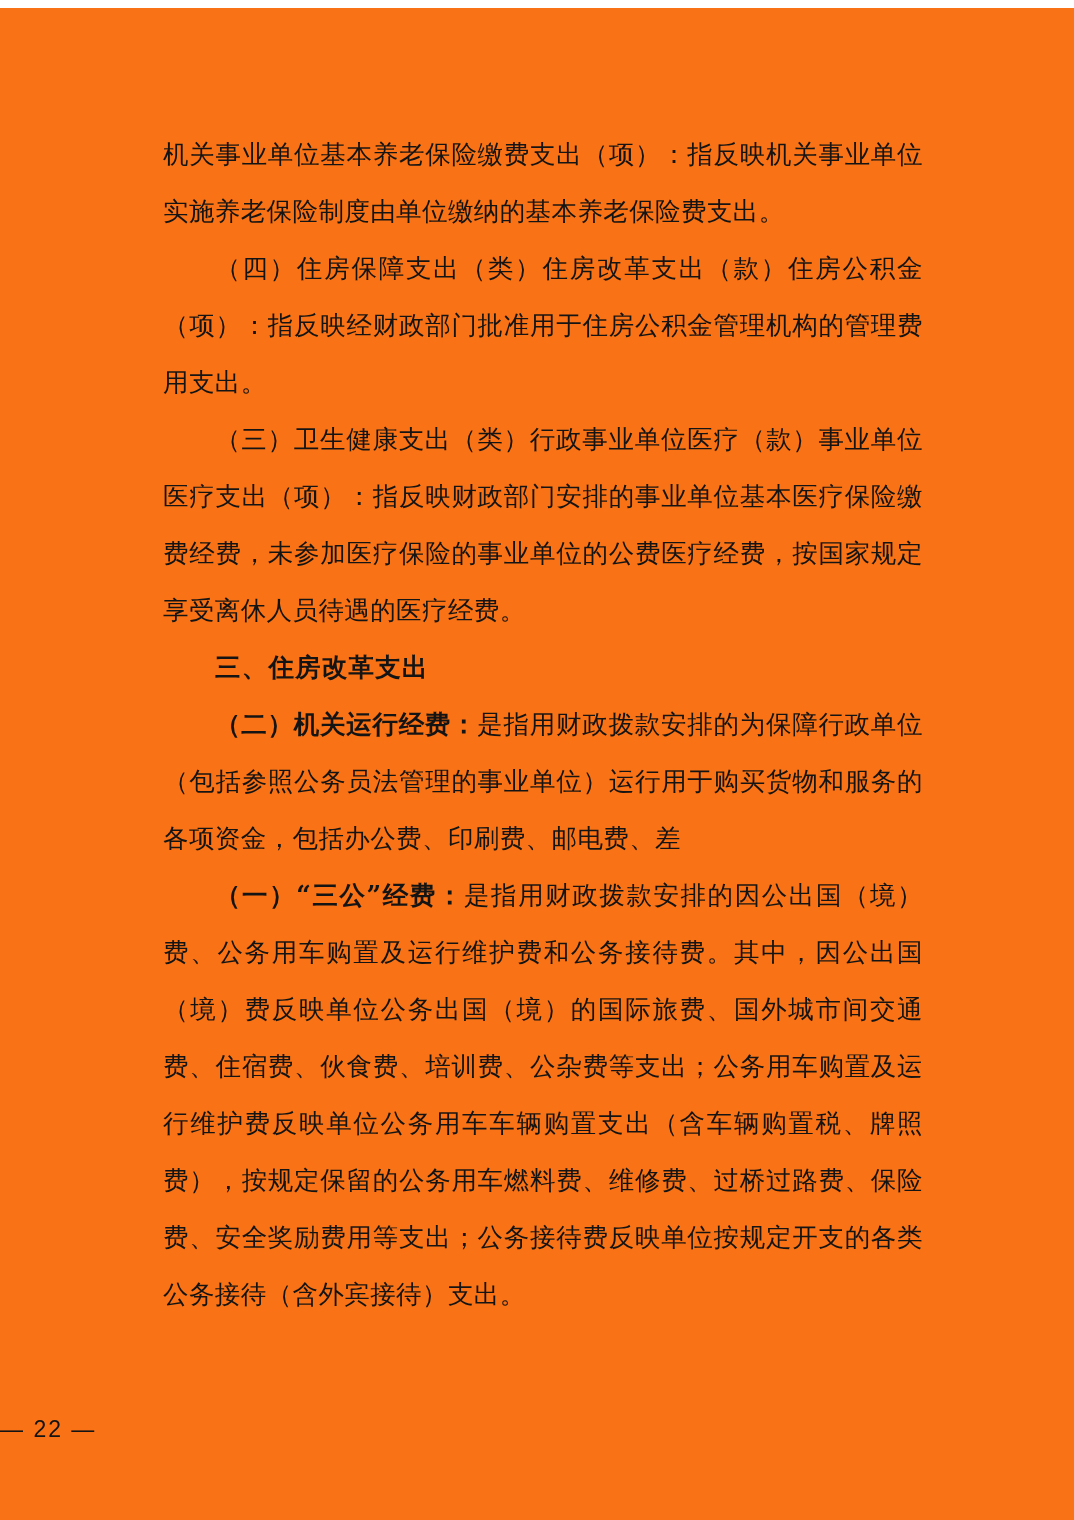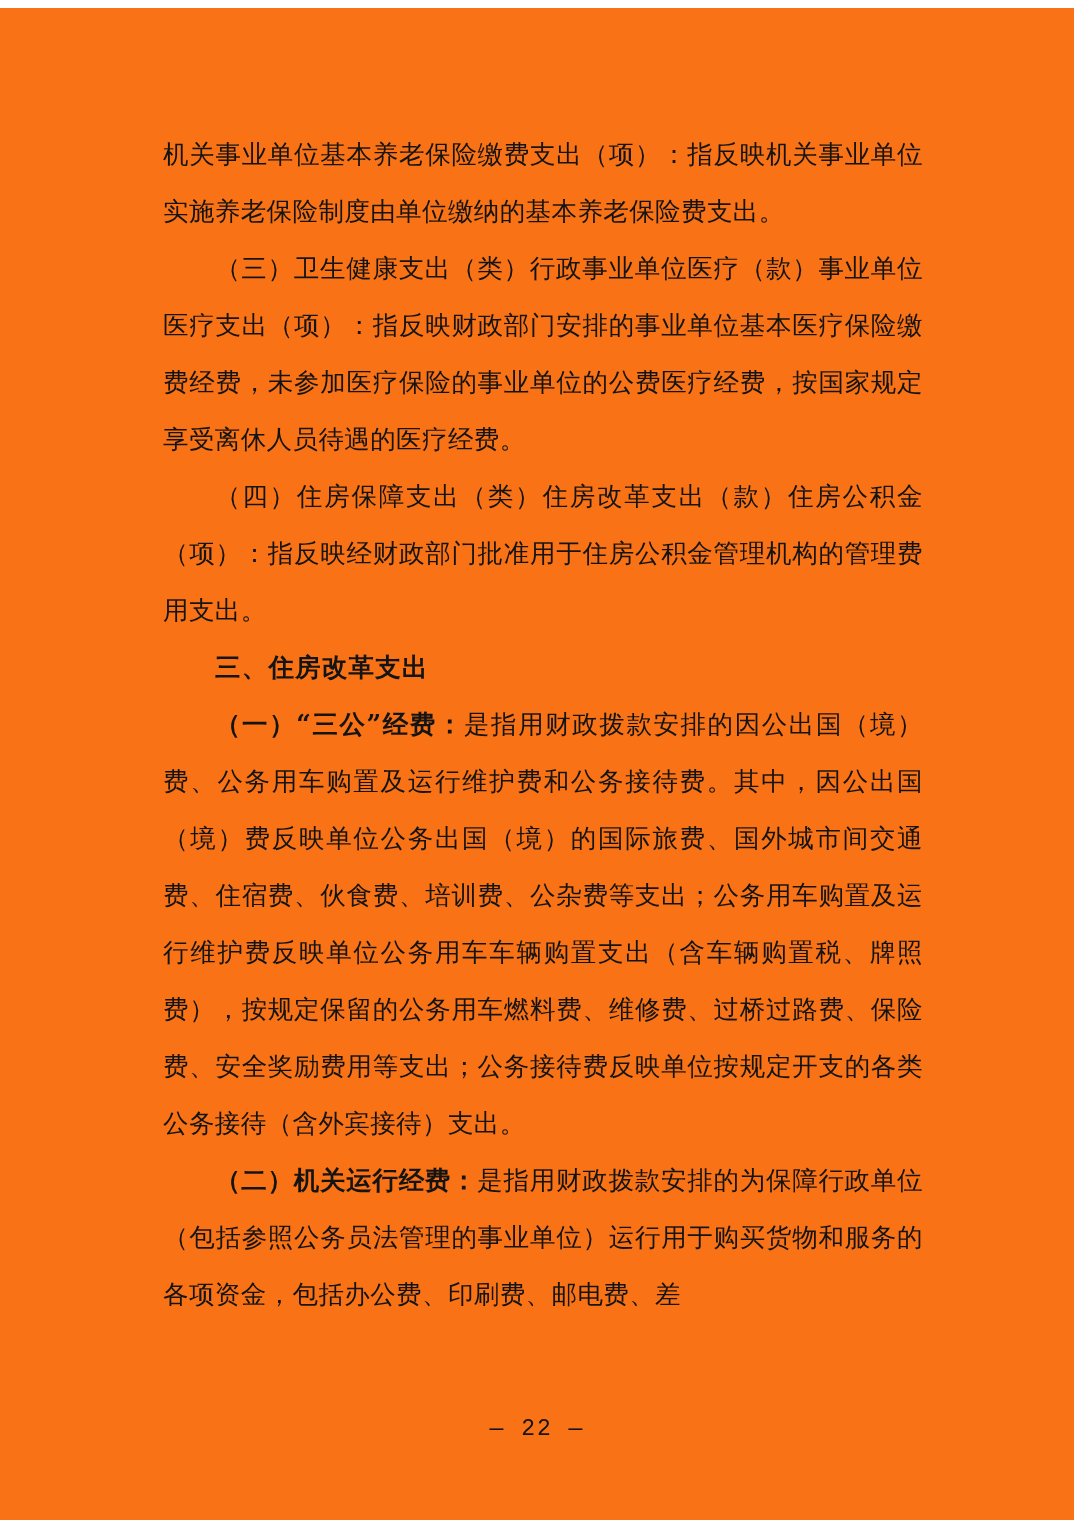--- a/index.html
+++ b/index.html
@@ -42,41 +42,41 @@
     letter-spacing: 1.2px;
   }
   .bold-lead {
     font-weight: bold;
   }
   .footer {
     position: absolute;
     left: 0;
     right: 0;
     top: 1408px;
-    text-align: center;
+    text-align: left;
     font-size: 23px;
-    font-family: Liberation Mono, monospace;
+    font-family: Liberation Sans, sans-serif;
     color: #141414;
     letter-spacing: 2px;
   }
 </style>
 </head>
 <body>
 
 <div class="page">
   <div class="content">
 
     <p class="flush">机关事业单位基本养老保险缴费支出（项）：指反映机关事业单位实施养老保险制度由单位缴纳的基本养老保险费支出。</p>
 
+    <p class="indent">（四）住房保障支出（类）住房改革支出（款）住房公积金（项）：指反映经财政部门批准用于住房公积金管理机构的管理费用支出。</p>
+
     <p class="indent">（三）卫生健康支出（类）行政事业单位医疗（款）事业单位医疗支出（项）：指反映财政部门安排的事业单位基本医疗保险缴费经费，未参加医疗保险的事业单位的公费医疗经费，按国家规定享受离休人员待遇的医疗经费。</p>
-
-    <p class="indent">（四）住房保障支出（类）住房改革支出（款）住房公积金（项）：指反映经财政部门批准用于住房公积金管理机构的管理费用支出。</p>
 
     <p class="heading">三、住房改革支出</p>
 
+    <p class="indent"><span class="bold-lead">（二）机关运行经费：</span><span>是指用财政拨款安排的为保障行政单位（包括参照公务员法管理的事业单位）运行用于购买货物和服务的各项资金，包括办公费、印刷费、邮电费、差</span></p>
+
     <p class="indent"><span class="bold-lead">（一）“三公”经费：</span><span>是指用财政拨款安排的因公出国（境）费、公务用车购置及运行维护费和公务接待费。其中，因公出国（境）费反映单位公务出国（境）的国际旅费、国外城市间交通费、住宿费、伙食费、培训费、公杂费等支出；公务用车购置及运行维护费反映单位公务用车车辆购置支出（含车辆购置税、牌照费），按规定保留的公务用车燃料费、维修费、过桥过路费、保险费、安全奖励费用等支出；公务接待费反映单位按规定开支的各类公务接待（含外宾接待）支出。</span></p>
-
-    <p class="indent"><span class="bold-lead">（二）机关运行经费：</span><span>是指用财政拨款安排的为保障行政单位（包括参照公务员法管理的事业单位）运行用于购买货物和服务的各项资金，包括办公费、印刷费、邮电费、差</span></p>
 
   </div>
 
   <div class="footer">— 22 —</div>
 </div>
 
 </body></html>

